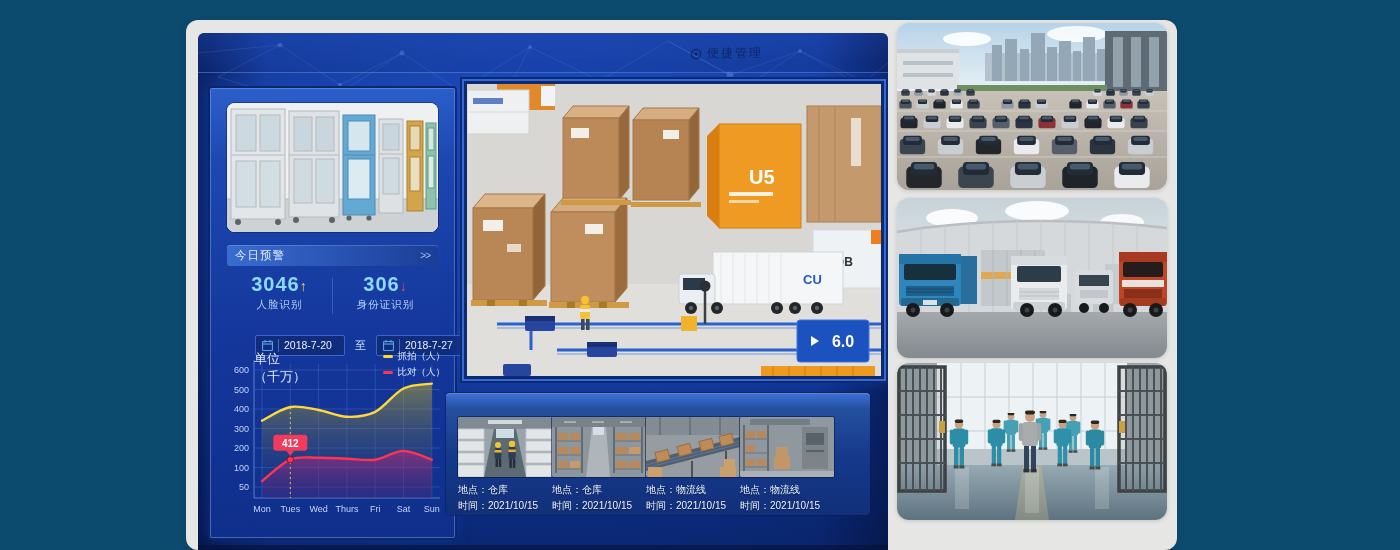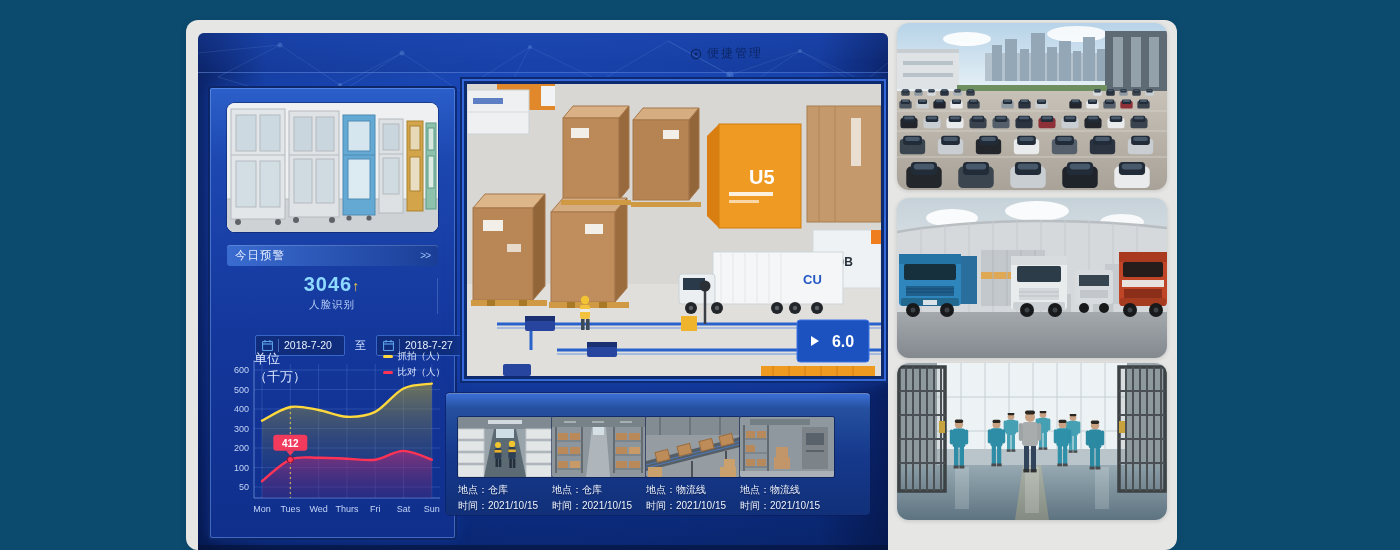--- a/index.html
+++ b/index.html
@@ -179,20 +179,24 @@
         <span class="t">今日预警</span>
         <span class="more">&gt;&gt;</span>
       </div>
 
       <div class="stats">
         <div class="stat">
           <span class="v"><span>3046</span><span class="up">↑</span></span>
           <span class="l">人脸识别</span>
         </div>
         <div class="stat-div"></div>
+        <div class="stat">
+          <span class="v"><span>306</span><span class="down">↓</span></span>
+          <span class="l">身份证识别</span>
+        </div>
       </div>
 
       <div class="dates">
         <div class="chip">
           <svg width="11" height="11" viewBox="0 0 11 11">
             <rect x="0.5" y="1.5" width="10" height="9" rx="1" fill="none" stroke="#5aa0e8" stroke-width="1.2"></rect>
             <line x1="0.5" y1="4" x2="10.5" y2="4" stroke="#5aa0e8" stroke-width="1.2"></line>
             <line x1="3" y1="0" x2="3" y2="2.5" stroke="#5aa0e8" stroke-width="1.2"></line>
             <line x1="8" y1="0" x2="8" y2="2.5" stroke="#5aa0e8" stroke-width="1.2"></line>
           </svg>

